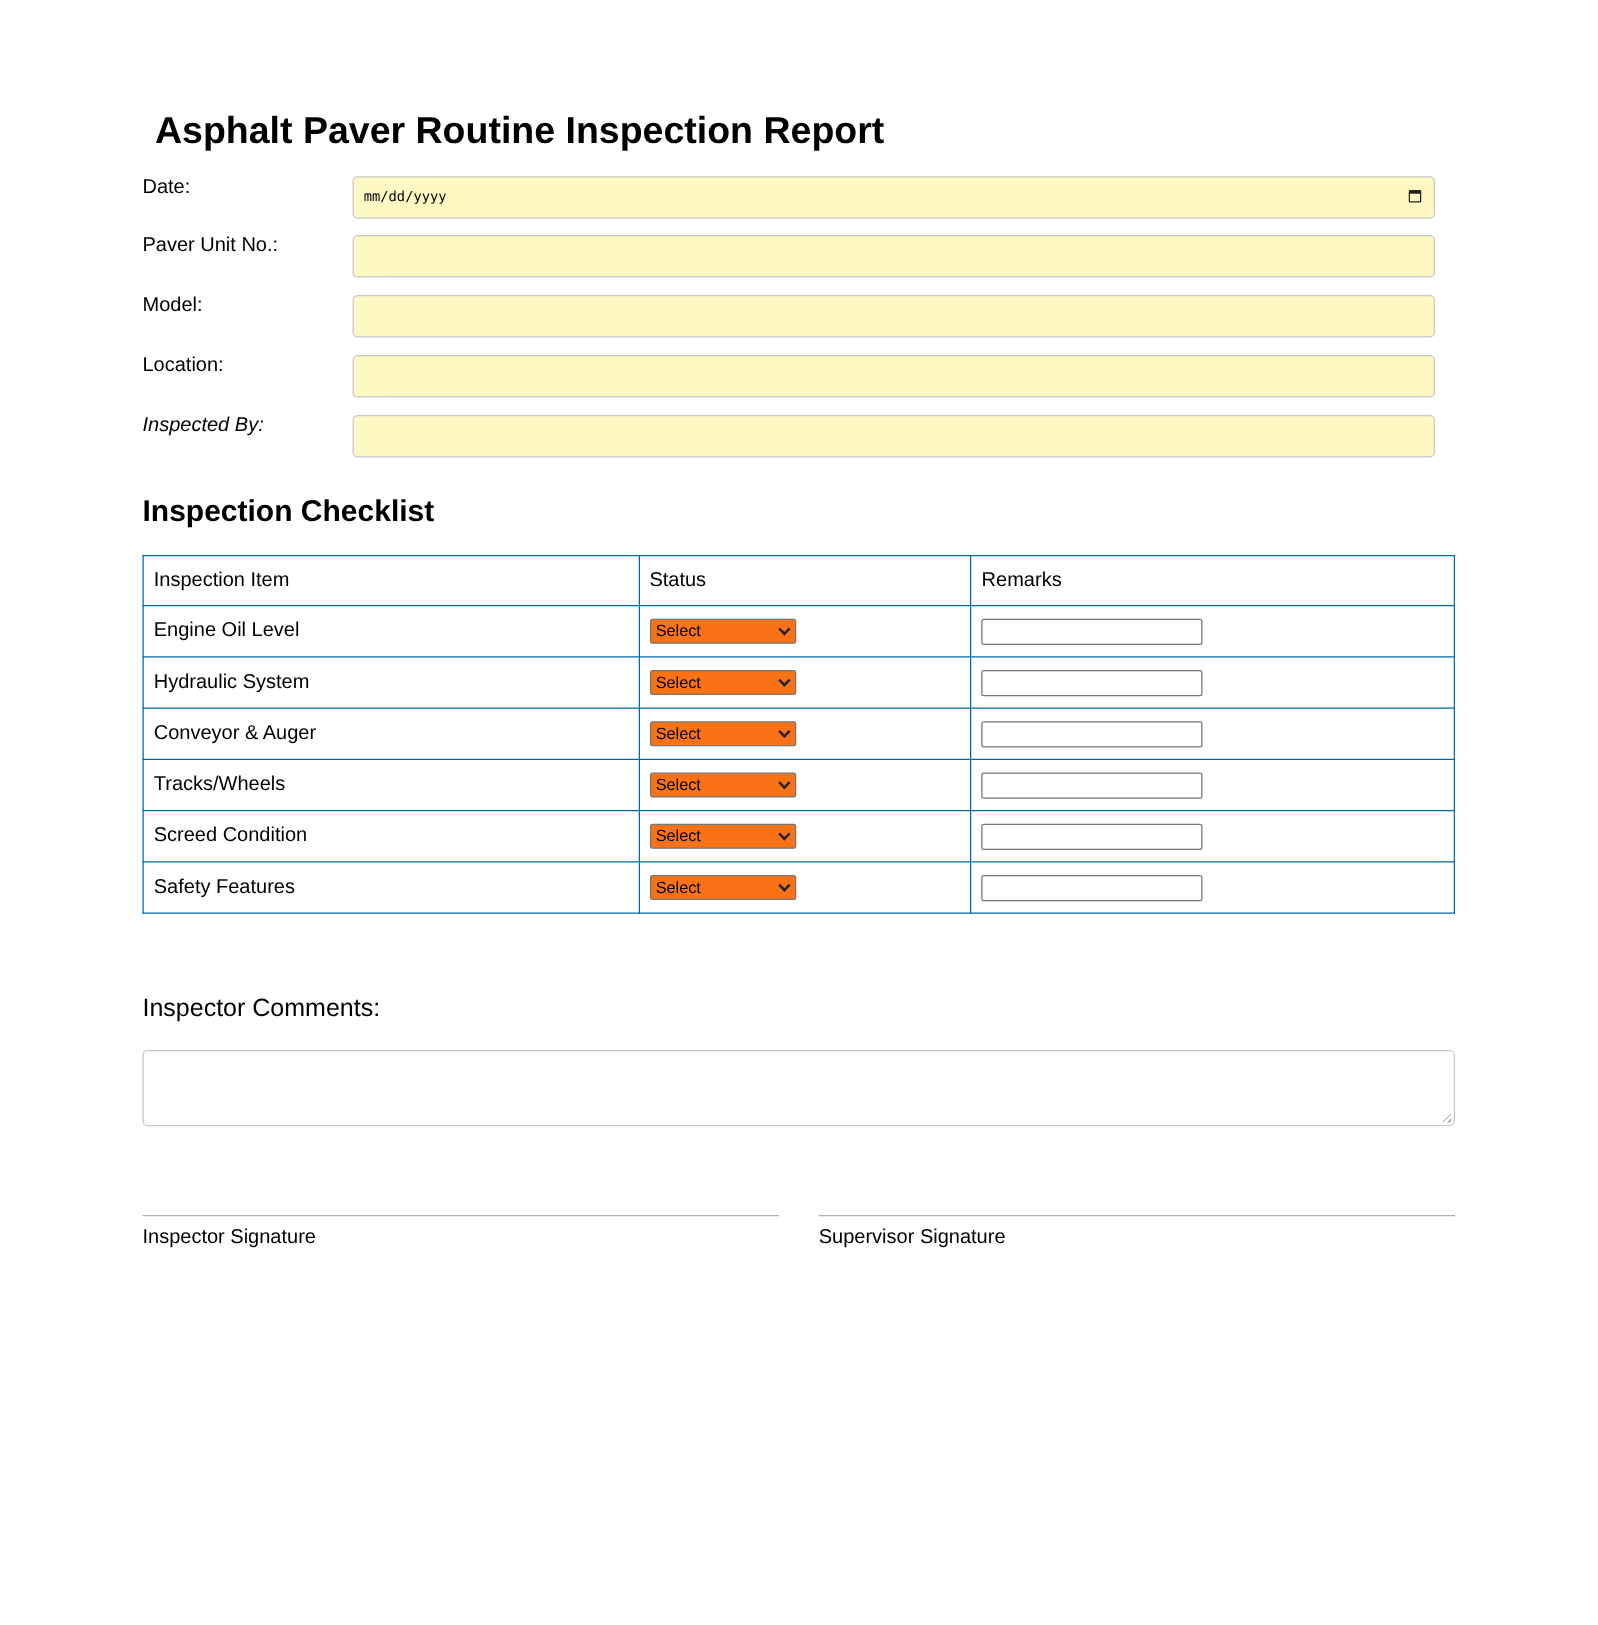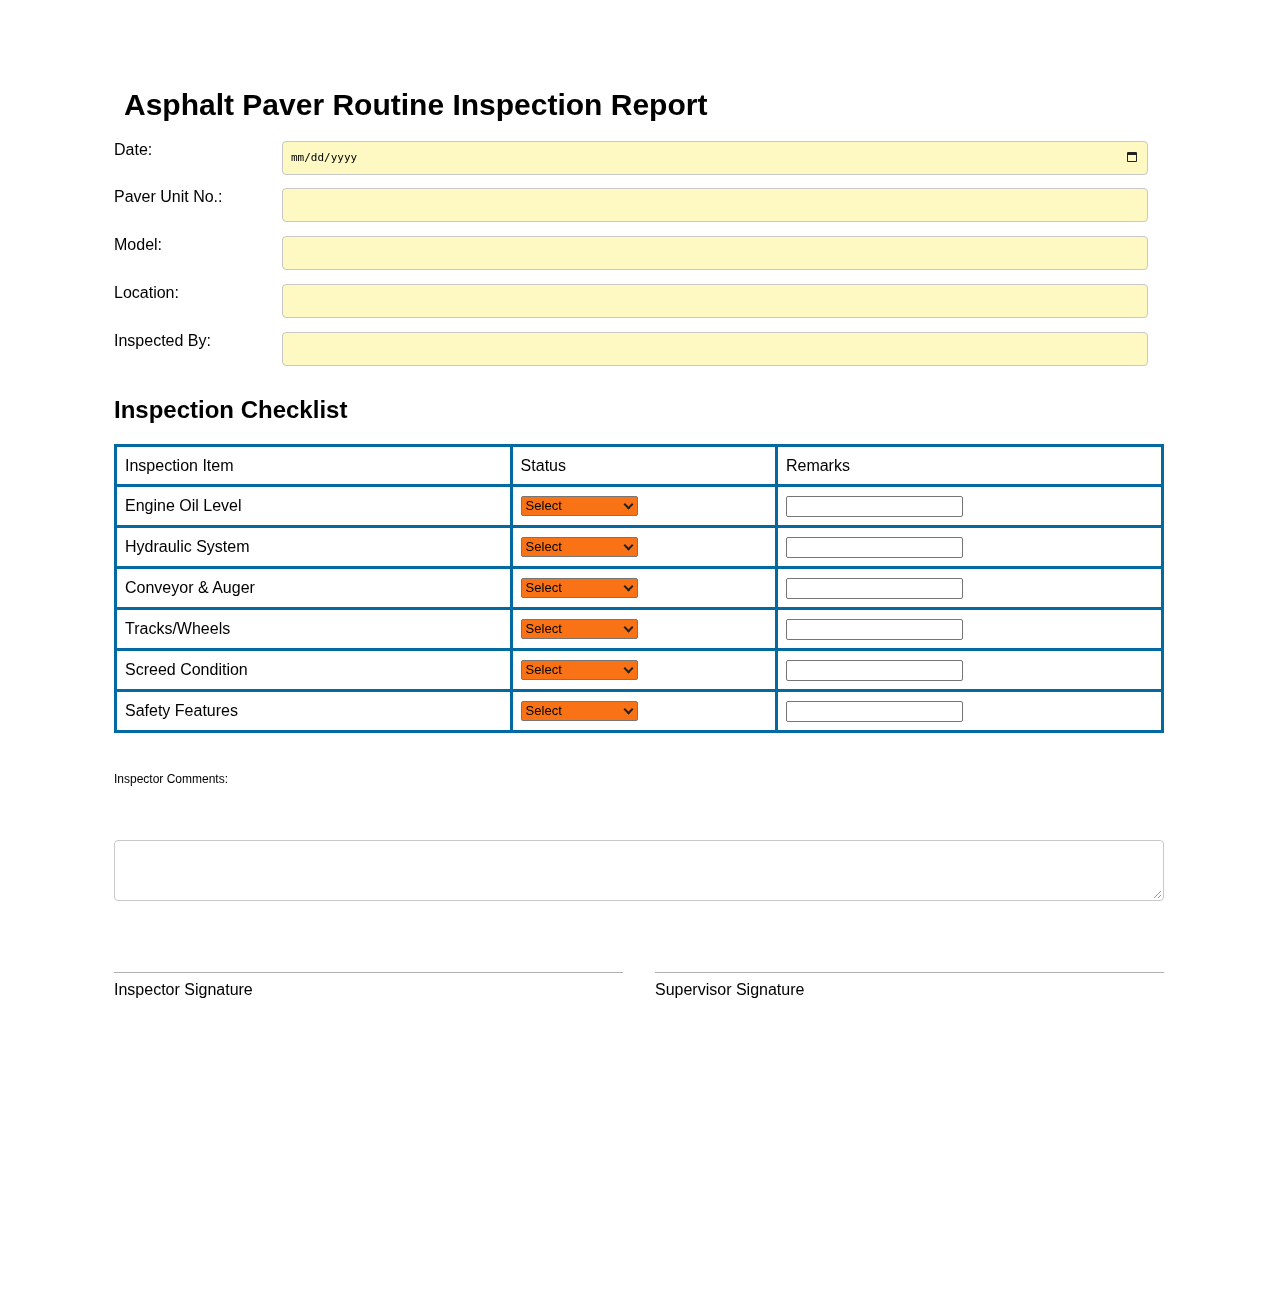--- a/index.html
+++ b/index.html
@@ -7,27 +7,27 @@
   .container { position: absolute; left: 114px; top: 0; width: 1050px; }
   h1 { position: absolute; top: 82px; left: 4px; margin: 6px; font-size: 30px; font-weight: bold; white-space: nowrap; }
   .field-row { position: absolute; left: 0; width: 1050px; height: 34px; }
   .field-label { position: absolute; left: 0; top: 0; font-size: 16px; }
   .field-input { position: absolute; left: 168px; top: 0; width: 866px; height: 34px; box-sizing: border-box;
     border: 1px solid #c8c8c8; border-radius: 4px; background: #fef9c3; }
   .date-text { position: absolute; left: 8px; top: 9px; font-family: "DejaVu Sans Mono", monospace; font-size: 11px; color: #000; }
   .cal-icon { position: absolute; right: 10px; top: 10px; width: 10px; height: 10px; border: 1.5px solid #222; border-top-width: 3px; box-sizing: border-box; border-radius: 1px; }
   h2 { position: absolute; top: 396px; left: 0; margin: 0; font-size: 24px; font-weight: bold; white-space: nowrap; }
   table.checklist { position: absolute; top: 444px; left: 0; width: 1050px; border-collapse: collapse; font-size: 16px; }
-  table.checklist th, table.checklist td { border: 3px solid #0369a1; text-align: left; padding: 0 8px; font-weight: normal; height: 41px; box-sizing: border-box; }
+  table.checklist th, table.checklist td { border: 1px solid #0369a1; text-align: left; padding: 0 8px; font-weight: normal; height: 41px; box-sizing: border-box; }
   table.checklist th { height: 40px; }
   .col1 { width: 397px; } .col2 { width: 266px; margin-top: 44px; } .col3 { width: 387px; }
   .status-select { display: inline-block; position: relative; width: 117px; height: 20px; box-sizing: border-box; border: 1px solid #767676; border-radius: 2px; font-size: 13px; line-height: 18px; padding-left: 4px; background: #f97316; vertical-align: middle; }
   .chev { position: absolute; right: 5px; top: 4px; width: 5px; height: 5px; border-right: 2px solid #222; border-bottom: 2px solid #222; transform: rotate(45deg); }
   .remarks-input { display: inline-block; width: 177px; height: 21px; box-sizing: border-box; border: 1px solid #767676; border-radius: 2px; background: #fff; vertical-align: middle; }
-  .comments-label { position: absolute; top: 772px; left: 0; font-size: 12px; }
+  .comments-label { position: absolute; top: 796px; left: 0; font-size: 20px; }
   .comments-box { position: absolute; top: 840px; left: 0; width: 1050px; height: 61px; box-sizing: border-box; border: 1px solid #c8c8c8; border-radius: 4px; background: #fff; }
   .resize-grip { position: absolute; right: 2px; bottom: 2px; width: 7px; height: 7px;
     background: linear-gradient(135deg, transparent 45%, #999 45%, #999 55%, transparent 55%, transparent 75%, #999 75%, #999 85%, transparent 85%); }
   .sig { position: absolute; top: 972px; width: 509px; border-top: 1px solid #b0b0b0; }
   .sig-label { position: absolute; top: 8px; left: 0; font-size: 16px; white-space: nowrap; }
 </style>
 </head>
 <body>
 
 <div class="container">
@@ -49,21 +49,21 @@
   <div class="field-row" style="top:236px;">
     <span class="field-label">Model:</span>
     <div class="field-input"></div>
   </div>
 
   <div class="field-row" style="top:284px;">
     <span class="field-label">Location:</span>
     <div class="field-input"></div>
   </div>
 
-  <div class="field-row" style="top:332px;">
+  <div class="field-row" style="top:332px;font-style:italic;">
     <span class="field-label">Inspected By:</span>
     <div class="field-input"></div>
   </div>
 
   <h2>Inspection Checklist</h2>
 
   <table class="checklist">
     <thead>
       <tr>
         <th class="col1">Inspection Item</th>

